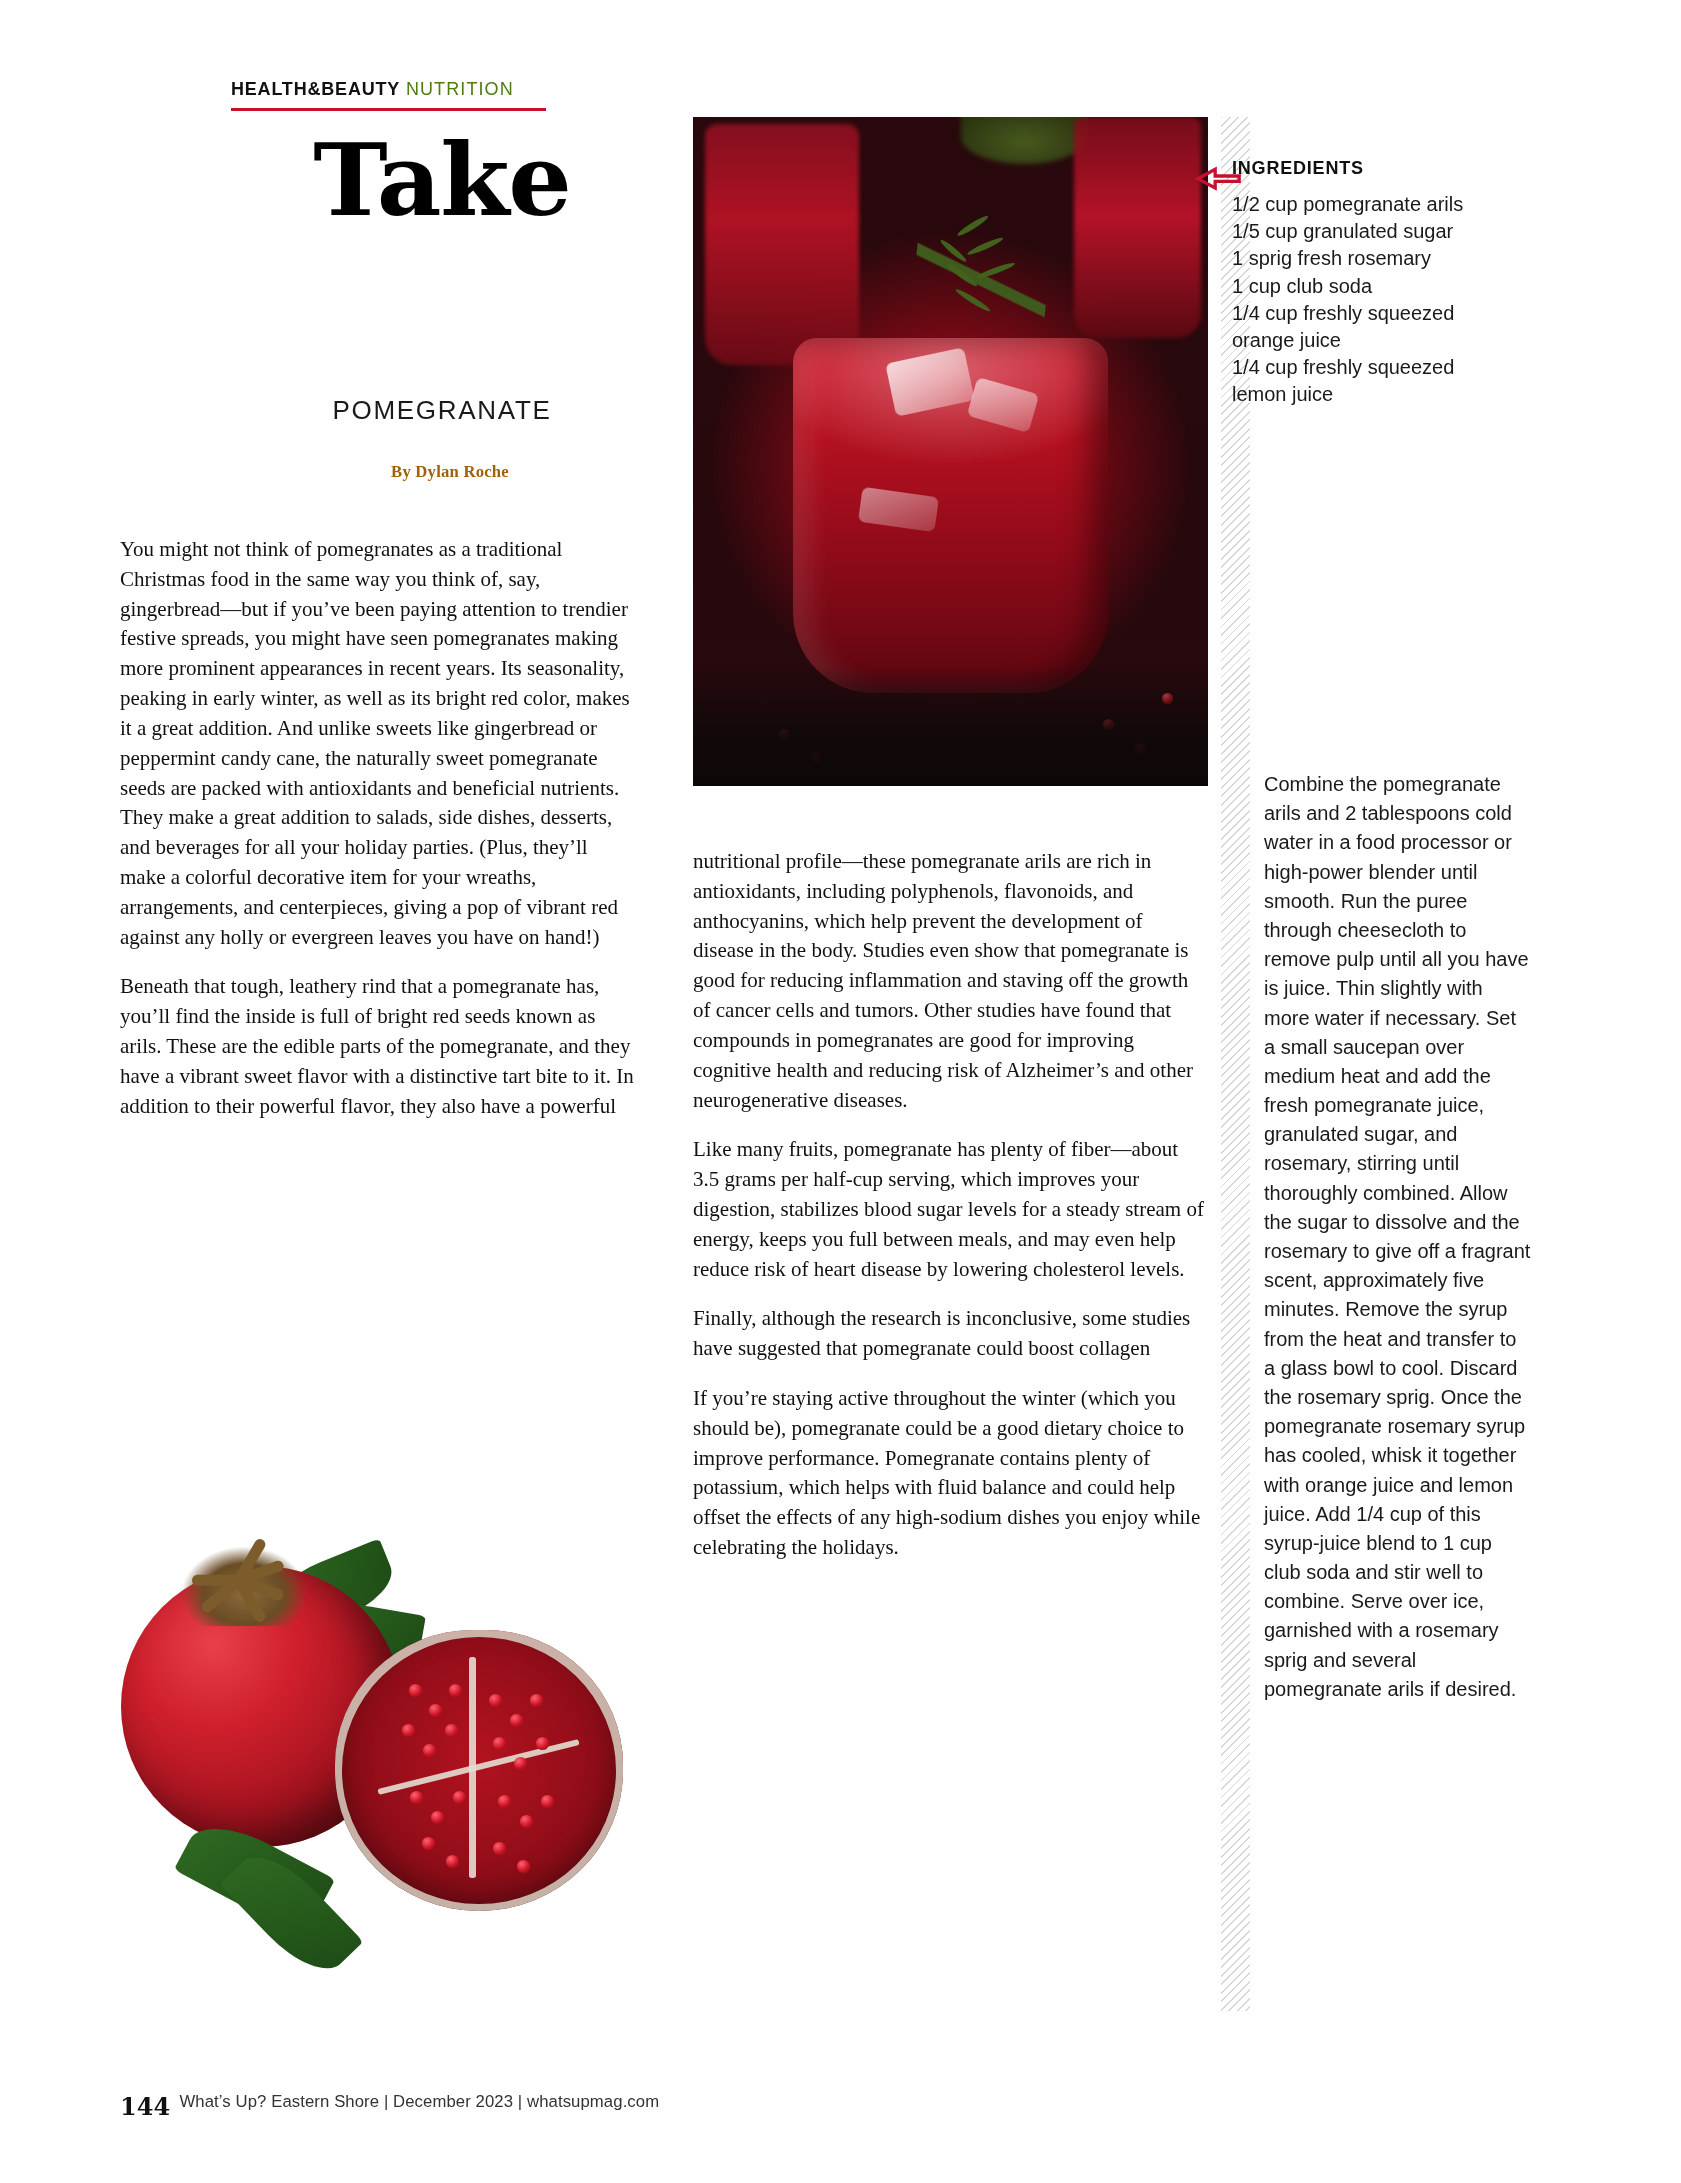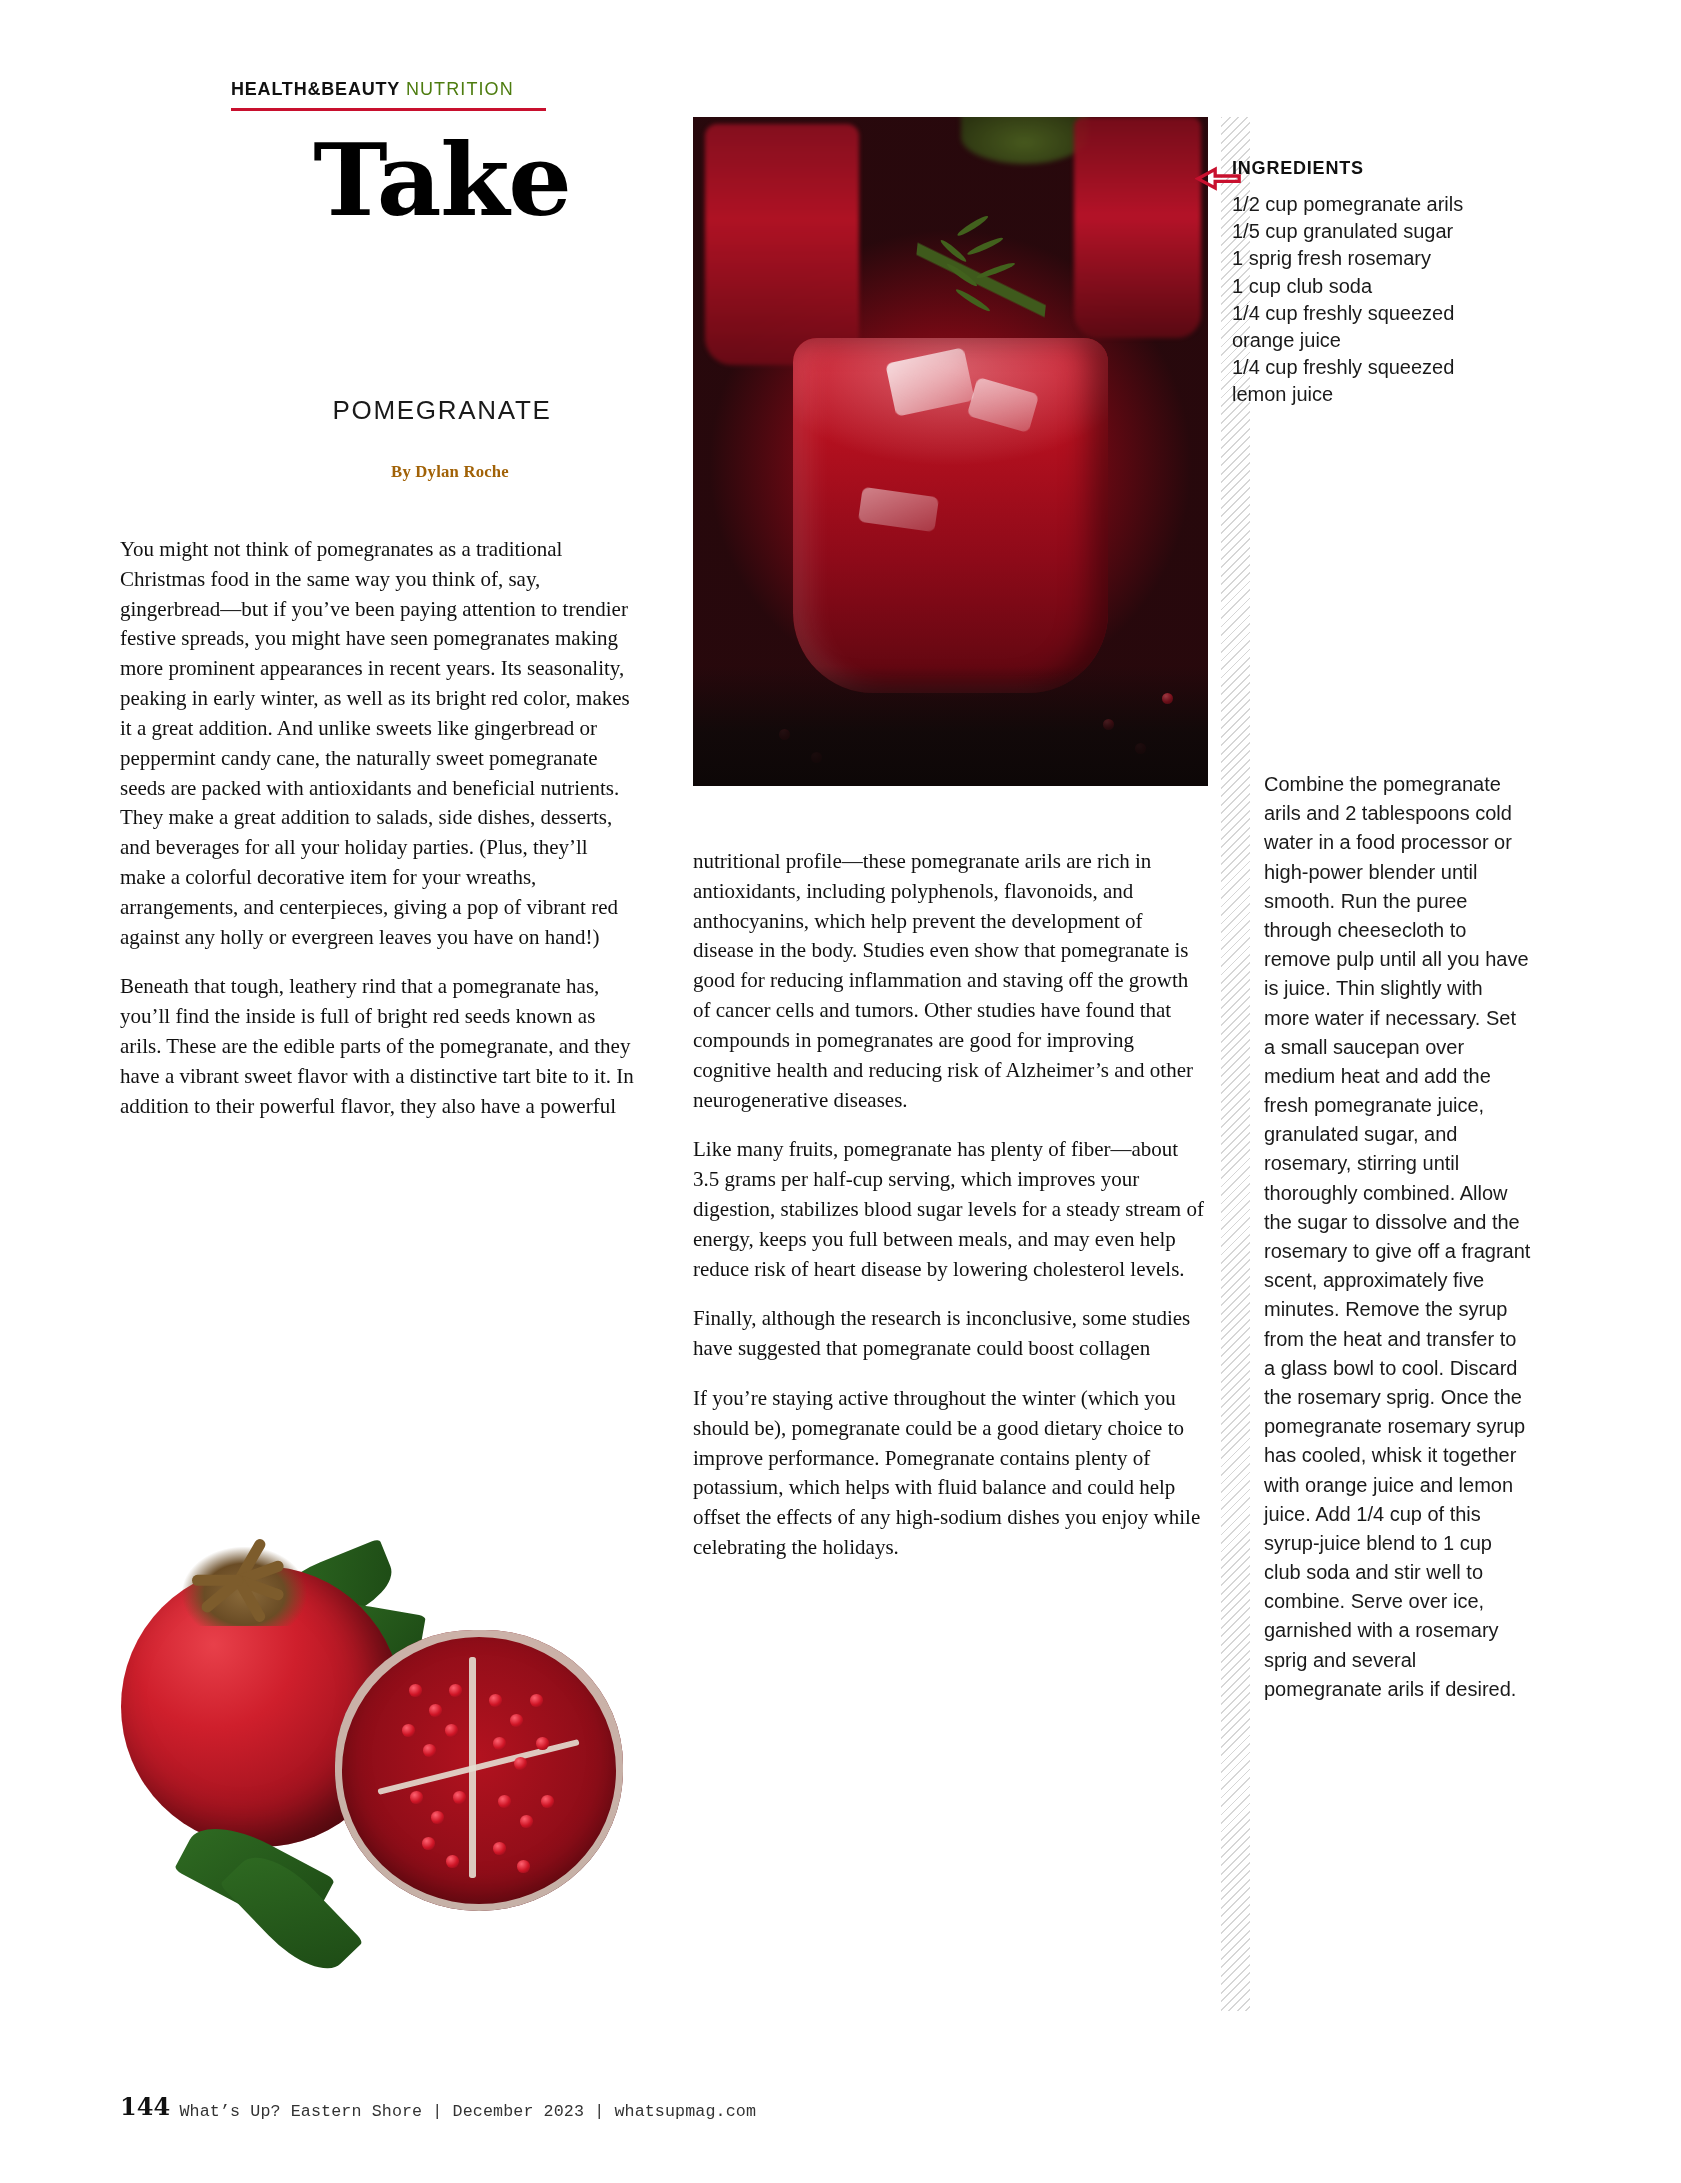--- a/index.html
+++ b/index.html
@@ -323,31 +323,31 @@
     height: 40px;
   }
   #arrow-mark svg { display:block; }
 
   
   #footer {
     position: absolute;
     left: 120px;
     bottom: 62px;
     display: flex;
-    align-items: flex-end;
+    align-items: flex-start;
     gap: 9.4px;
   }
   #page-number {
     font-family: "DejaVu Serif", serif;
     font-weight: bold;
     font-size: 24px;
     color: #111;
   }
   #footer-text {
-    font-family: Liberation Mono, monospace;
+    font-family: Liberation Sans, sans-serif;
     font-size: 16.7px;
     color: #333;
     letter-spacing: 0.1px;
   }
 </style>
 </head>
 <body>
 
 <div id="kicker">
   <div class="kicker-line">

